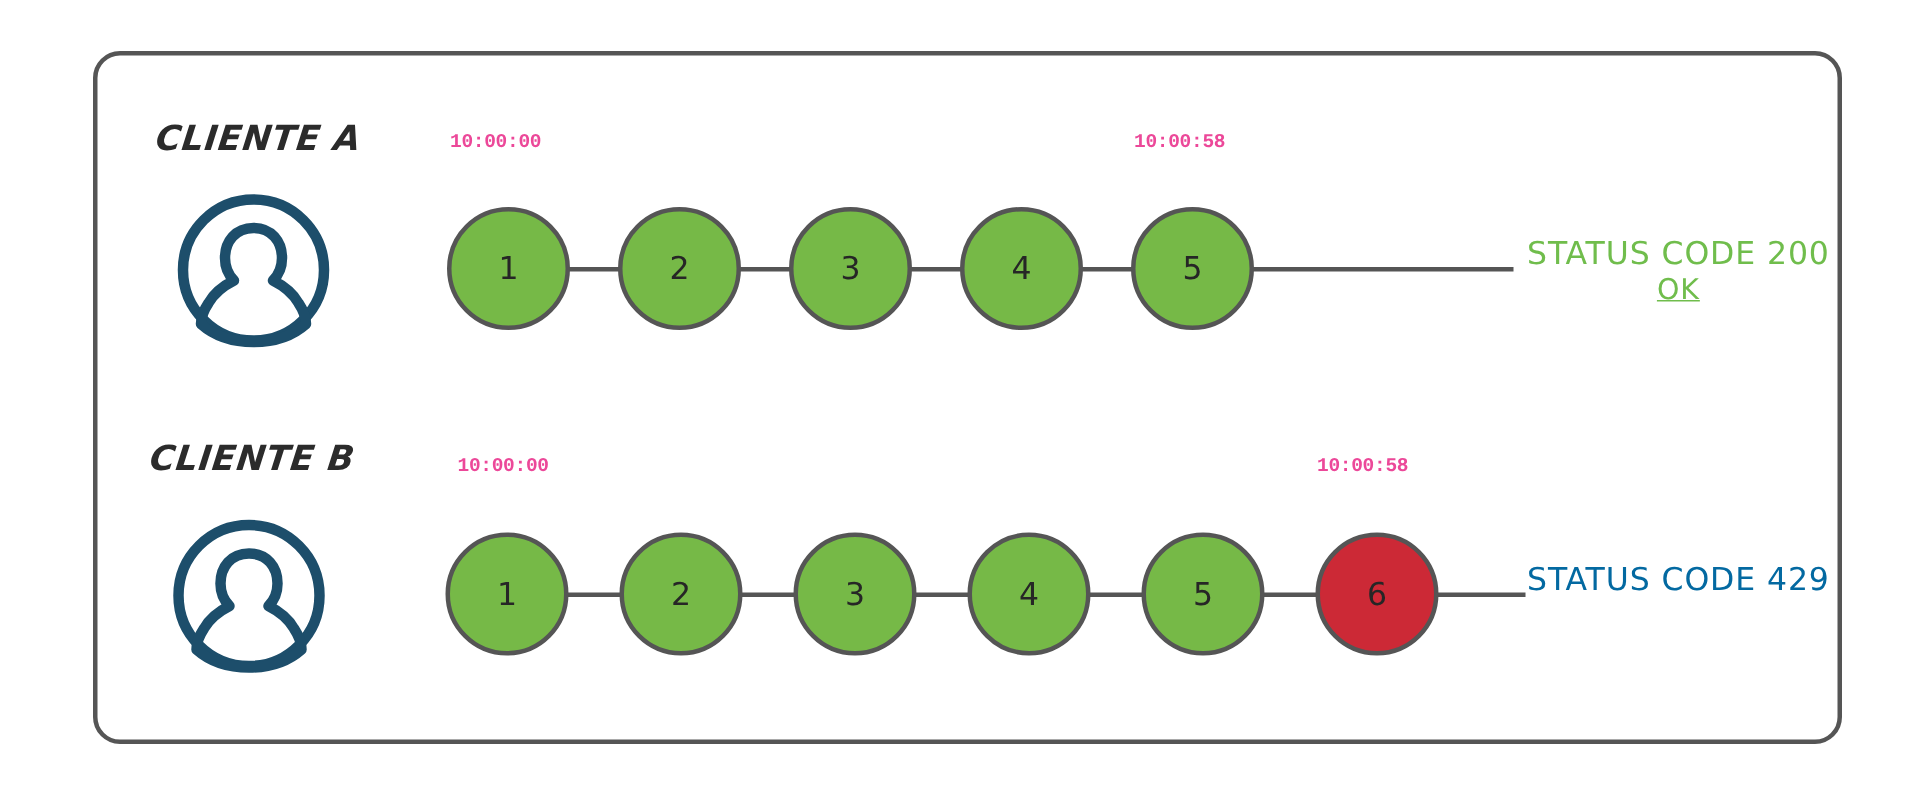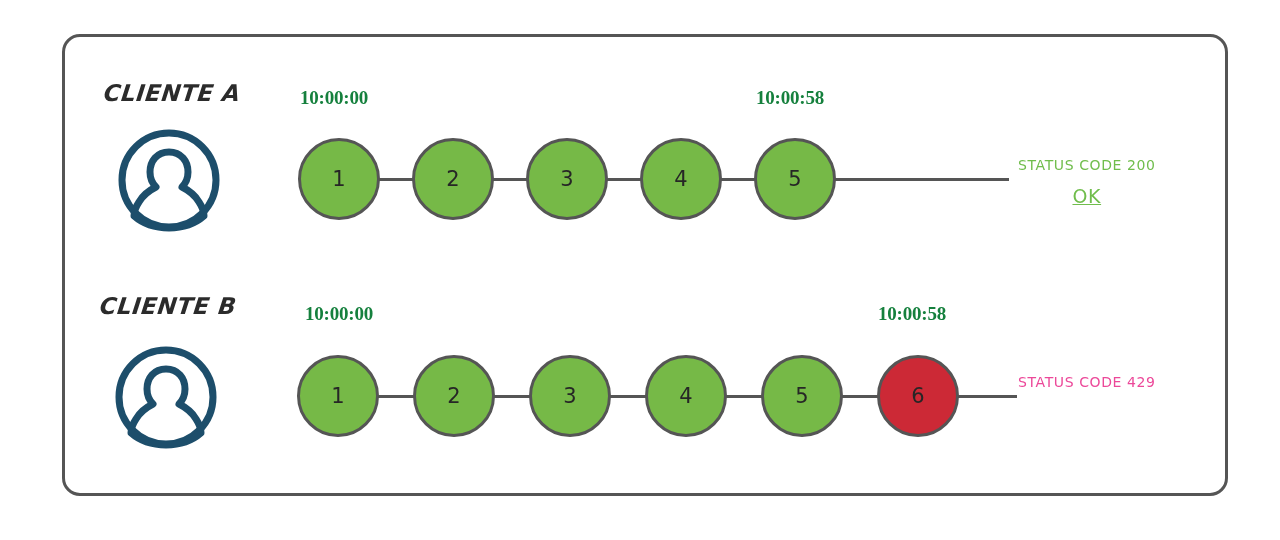--- a/index.html
+++ b/index.html
@@ -57,24 +57,24 @@
     position: absolute;
     width: 104px;
     height: 104px;
   }
   #avatar-a { left: 117px; top: 128px; }
   #avatar-b { left: 114px; top: 345px; }
 
   
   .timestamp {
     position: absolute;
-    font-family: Liberation Serif, serif;
-    font-size: 19px;
+    font-family: Liberation Mono, monospace;
+    font-size: 13px;
     font-weight: bold;
-    color: #15803d;
+    color: #ec4899;
     white-space: nowrap;
     letter-spacing: -0.2px;
   }
   #ts-a-start { left: 300px; top: 87px; }
   #ts-a-end   { left: 756px; top: 87px; }
   #ts-b-start { left: 305px; top: 303px; }
   #ts-b-end   { left: 878px; top: 303px; }
 
   
   .chain {
@@ -109,34 +109,34 @@
   }
 
   
   .status {
     position: absolute;
     text-align: center;
     white-space: nowrap;
   }
   .status .line1 {
     font-family: "DejaVu Sans", sans-serif;
-    font-size: 14px;
+    font-size: 21px;
     letter-spacing: 0.6px;
     display: block;
   }
   .status .line2 {
     font-family: "DejaVu Sans", sans-serif;
     font-size: 18px;
     display: block;
-    margin-top: 12px;
+    margin-top: 1px;
     text-decoration: underline;
   }
   #status-a { left: 1018px; top: 157px; color: #70bd4c; }
   #status-a .line2 { font-size: 19px; letter-spacing: 0.6px; }
-  #status-b { left: 1018px; top: 374px; color: #ec4899; }
+  #status-b { left: 1018px; top: 374px; color: #0369a1; }
   #status-b .line2 { font-weight: 600; }
 </style>
 </head>
 <body>
 
 <div id="canvas">
 
   <div class="panel"></div>
 
   <div class="client-label" id="label-a">CLIENTE A</div>

